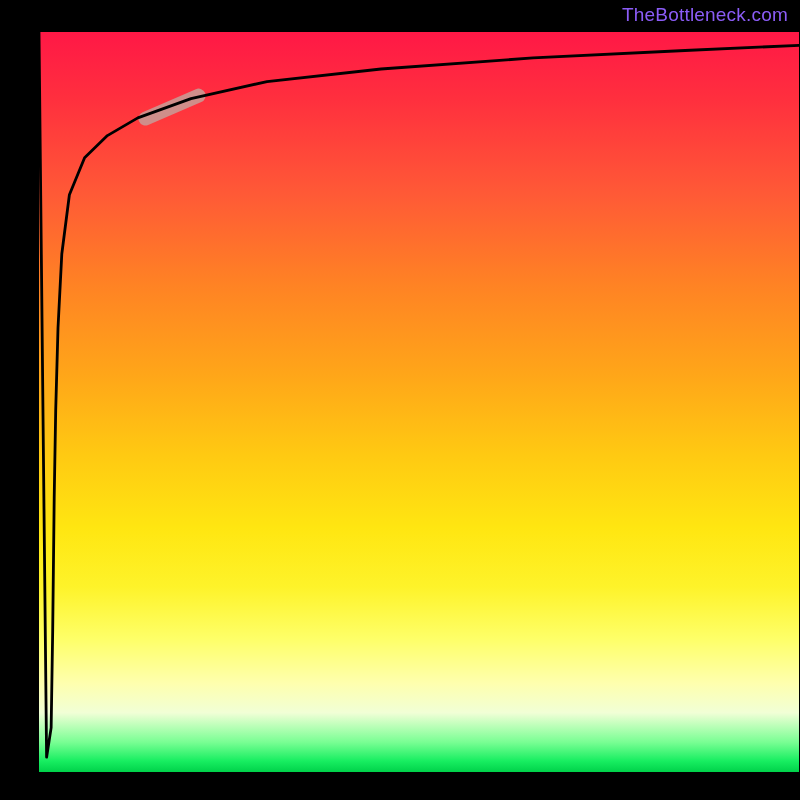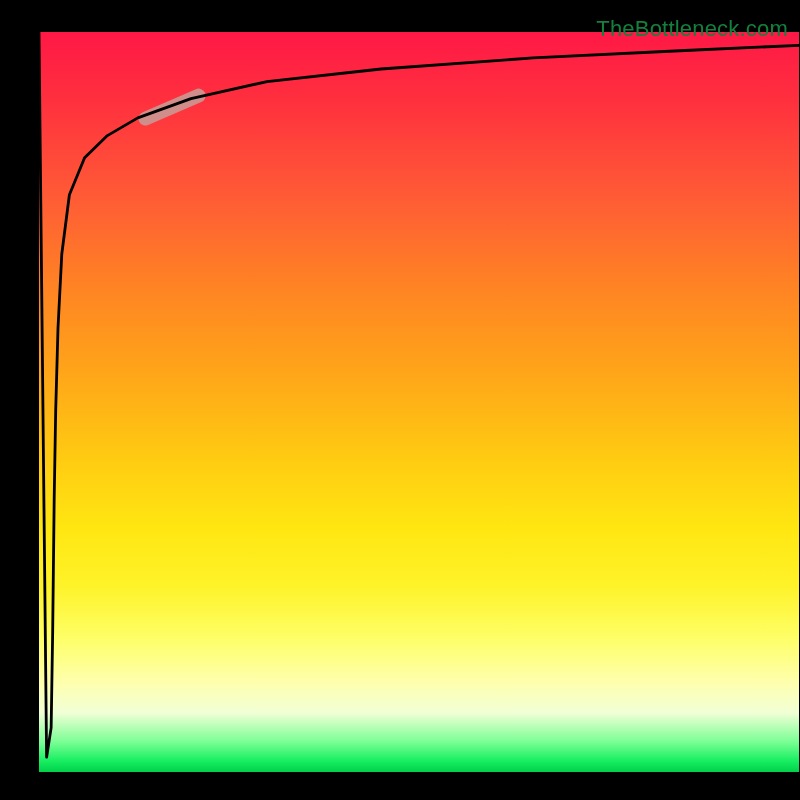--- a/index.html
+++ b/index.html
@@ -14,25 +14,24 @@
   .wrap {
     position: relative;
     width: 800px;
     height: 800px;
     background: #000000;
   }
   .watermark {
     position: absolute;
     top: 4px;
     right: 12px;
-    color: #15803d;
-    font-size: 22px;
+    color: #8b5cf6;
+    font-size: 19px;
     letter-spacing: 0.2px;
     z-index: 10;
-    margin-top: 12px;
   }
   .plot-area {
     position: absolute;
     left: 39px;
     top: 32px;
     width: 760px;
     height: 740px;
     background: linear-gradient(
       to bottom,
       #ff1846 0%,

